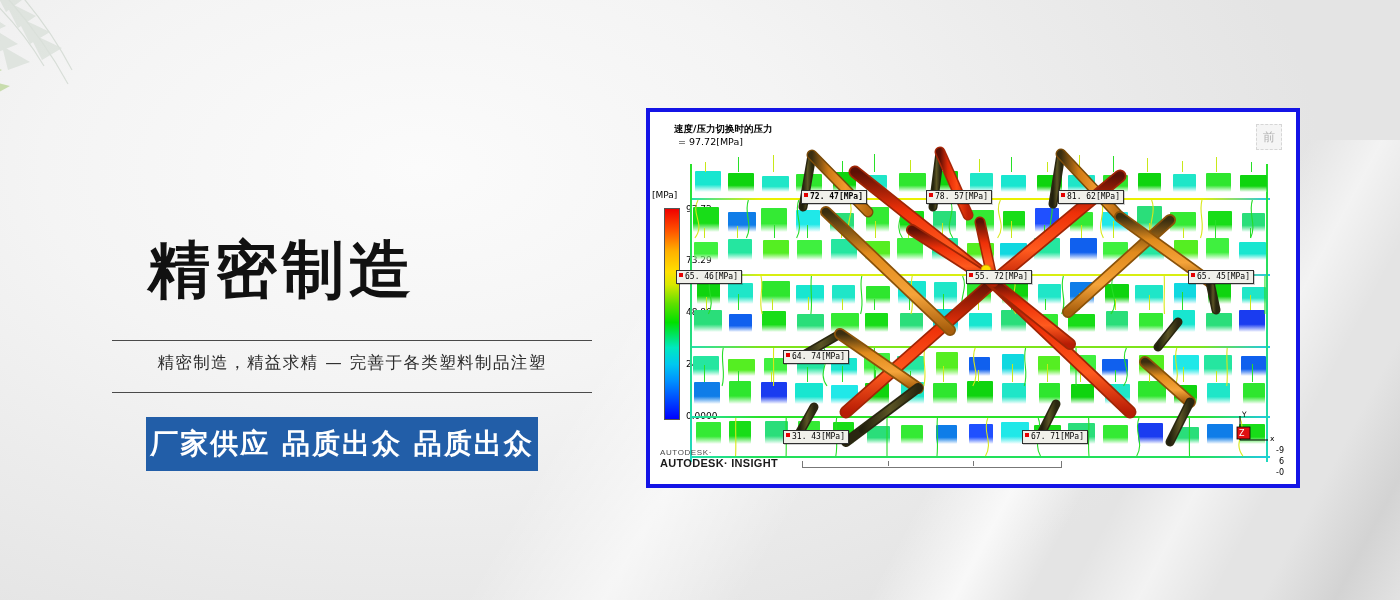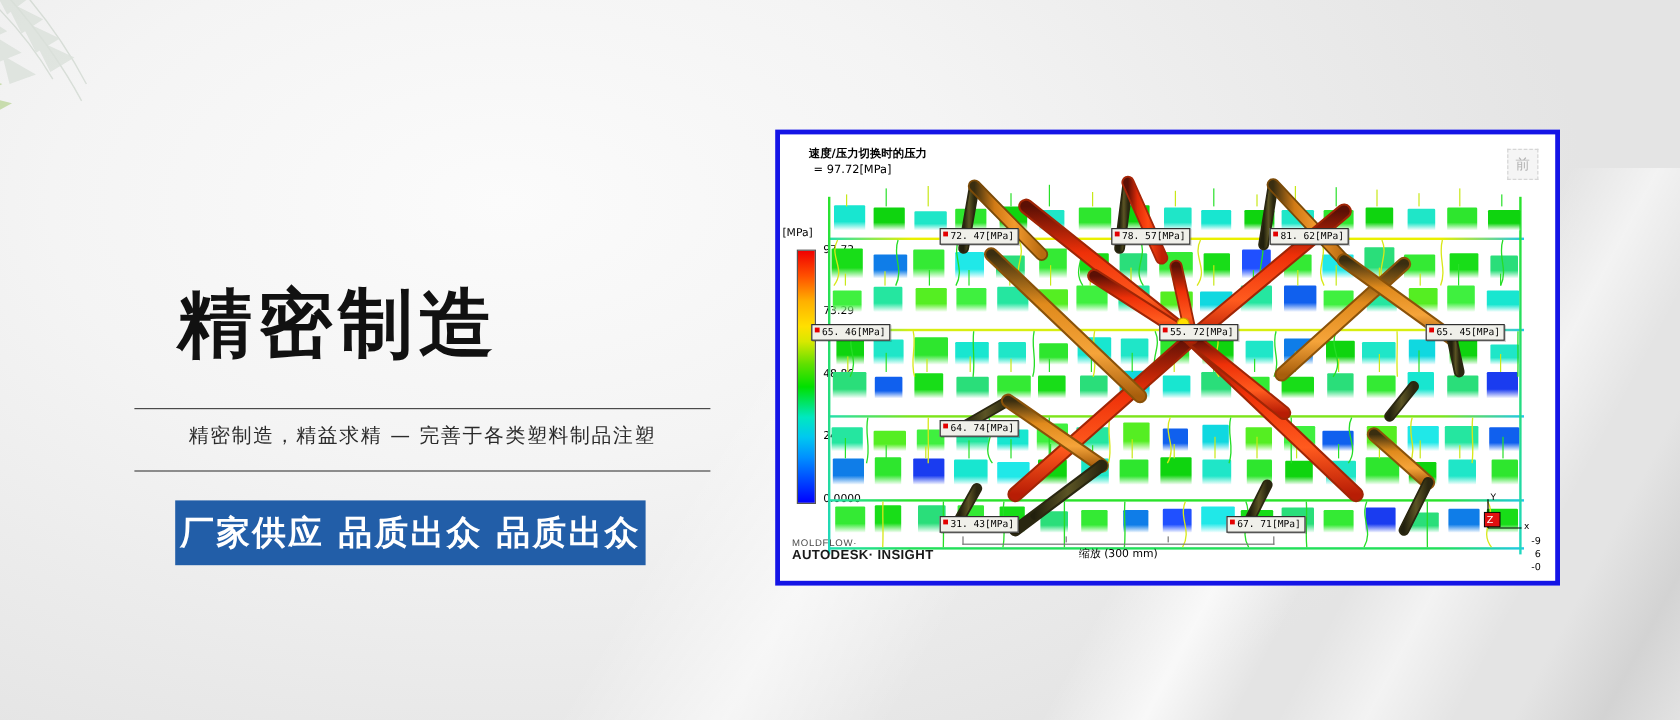--- a/index.html
+++ b/index.html
@@ -615,42 +615,41 @@
           <path d="M392 320 L 406 292" stroke="#2a2710" stroke-width="9"></path>
           <path d="M392 320 L 406 292" stroke="url(#gDk)" stroke-width="6"></path>
           <path d="M508 235 L 528 210" stroke="#2a2710" stroke-width="9"></path>
           <path d="M508 235 L 528 210" stroke="url(#gDk)" stroke-width="6"></path>
         </g>
 
         <circle cx="336" cy="158" r="5" fill="#ffe000" stroke="#caa000" stroke-width="1"></circle>
       </svg>
 
       <div id="callout-layer">
-          <div class="callout" style="left: 133px; top: 78px;">72. 47[MPa]</div>
+          <div class="callout" style="left: 151px; top: 78px; font-weight: bold;">72. 47[MPa]</div>
           <div class="callout" style="left: 276px; top: 78px;">78. 57[MPa]</div>
           <div class="callout" style="left: 408px; top: 78px;">81. 62[MPa]</div>
           <div class="callout" style="left: 26px; top: 158px;">65. 46[MPa]</div>
           <div class="callout" style="left: 316px; top: 158px;">55. 72[MPa]</div>
           <div class="callout" style="left: 538px; top: 158px;">65. 45[MPa]</div>
           <div class="callout" style="left: 133px; top: 238px;">64. 74[MPa]</div>
           <div class="callout" style="left: 133px; top: 318px;">31. 43[MPa]</div>
           <div class="callout" style="left: 372px; top: 318px;">67. 71[MPa]</div>
         </div>
 
       <div id="mf-logo">
-        <div id="mf-logo-top">MOLDFLOW·</div>
+        <div id="mf-logo-top">AUTODESK·</div>
         <div id="mf-logo-bot">AUTODESK· INSIGHT</div>
       </div>
 
       <div id="scale-wrap">
         <div id="scale-bar">
           <i style="left:33%"></i>
             <i style="left:66%"></i>
         </div>
-        <div id="scale-label">缩放 (300 mm)</div>
       </div>
 
       <div id="axis-triad">
         <svg width="56" height="40" style="position:absolute;left:0;top:0">
           <line x1="12" y1="30" x2="12" y2="6" stroke="#000" stroke-width="1"></line>
           <line x1="12" y1="30" x2="40" y2="30" stroke="#000" stroke-width="1"></line>
           <rect x="9" y="17" width="13" height="12" fill="#e01010" stroke="#000" stroke-width=".8"></rect>
           <text x="11" y="26" font-size="8" fill="#fff" font-family="DejaVu Sans, sans-serif">Z</text>
         </svg>
         <span class="axis-letter" style="left:14px;top:0">Y</span>

